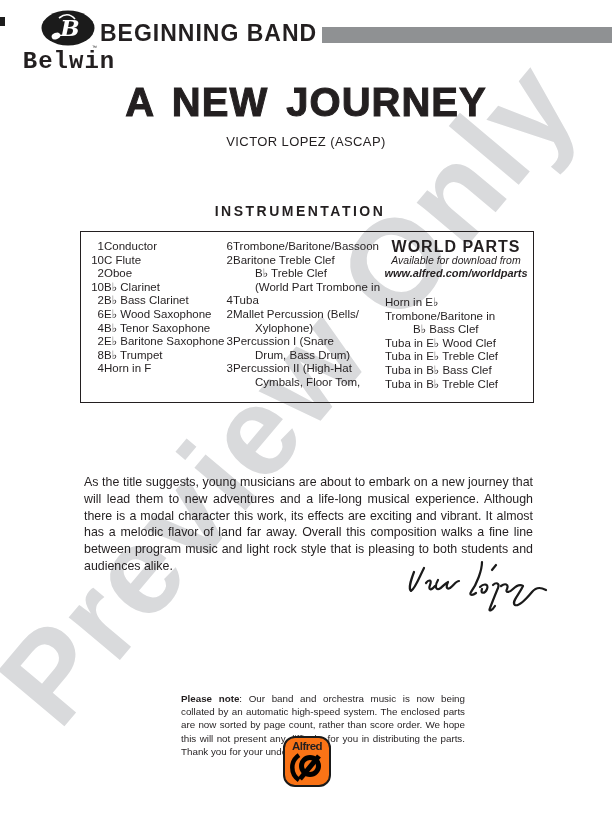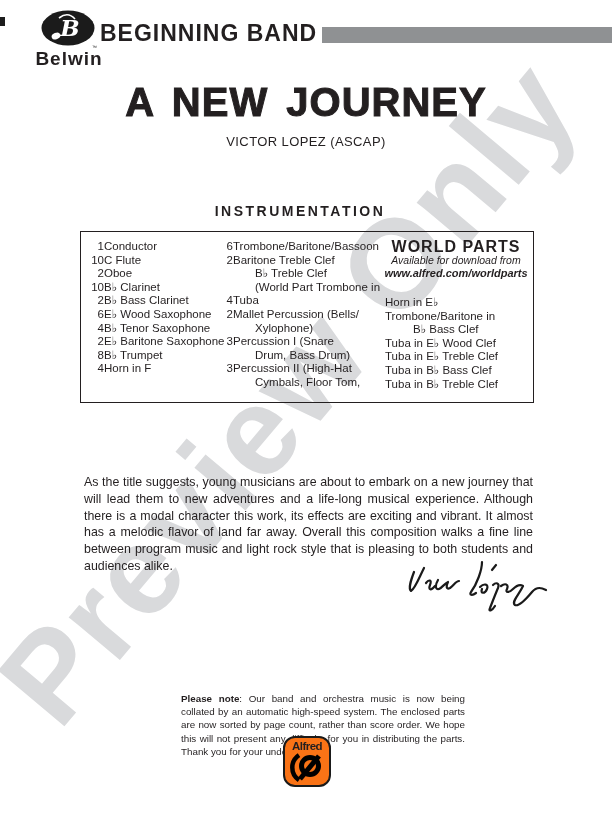--- a/index.html
+++ b/index.html
@@ -8,21 +8,21 @@
   
   .watermark{position:absolute;left:26px;top:642px;height:126px;line-height:126px;
              font-size:126px;font-weight:bold;letter-spacing:2px;color:#d9dadc;
              white-space:nowrap;transform:rotate(-50deg);transform-origin:0 50%;z-index:0;}
   .content{position:absolute;left:0;top:0;width:612px;height:816px;z-index:1;}
 
   .corner-tick{position:absolute;left:0;top:17px;width:5px;height:9px;background:#1d1d1d;}
 
   .brand{position:absolute;left:22px;top:9px;width:94px;text-align:center;}
   .brand svg{display:block;margin:0 auto;}
-  .brand-name{font-family:Liberation Sans, sans-serif;font-weight:bold;font-size:19px;
+  .brand-name{font-family:Liberation Mono, monospace;font-weight:bold;font-size:24px;
               letter-spacing:1px;margin-top:-3px;}
 
   .series{position:absolute;left:100px;top:20px;font-size:23px;font-weight:bold;letter-spacing:1px;}
   .series-bar{position:absolute;left:322px;top:27px;width:290px;height:16px;background:#8f9193;}
 
   .title{position:absolute;left:0;top:80px;width:612px;margin:0;text-align:center;
          font-size:40px;font-weight:bold;letter-spacing:1px;word-spacing:6px;
          -webkit-text-stroke:1px #231f20;}
   .composer{position:absolute;left:0;top:134px;width:612px;text-align:center;
             font-size:13px;letter-spacing:0.4px;}

